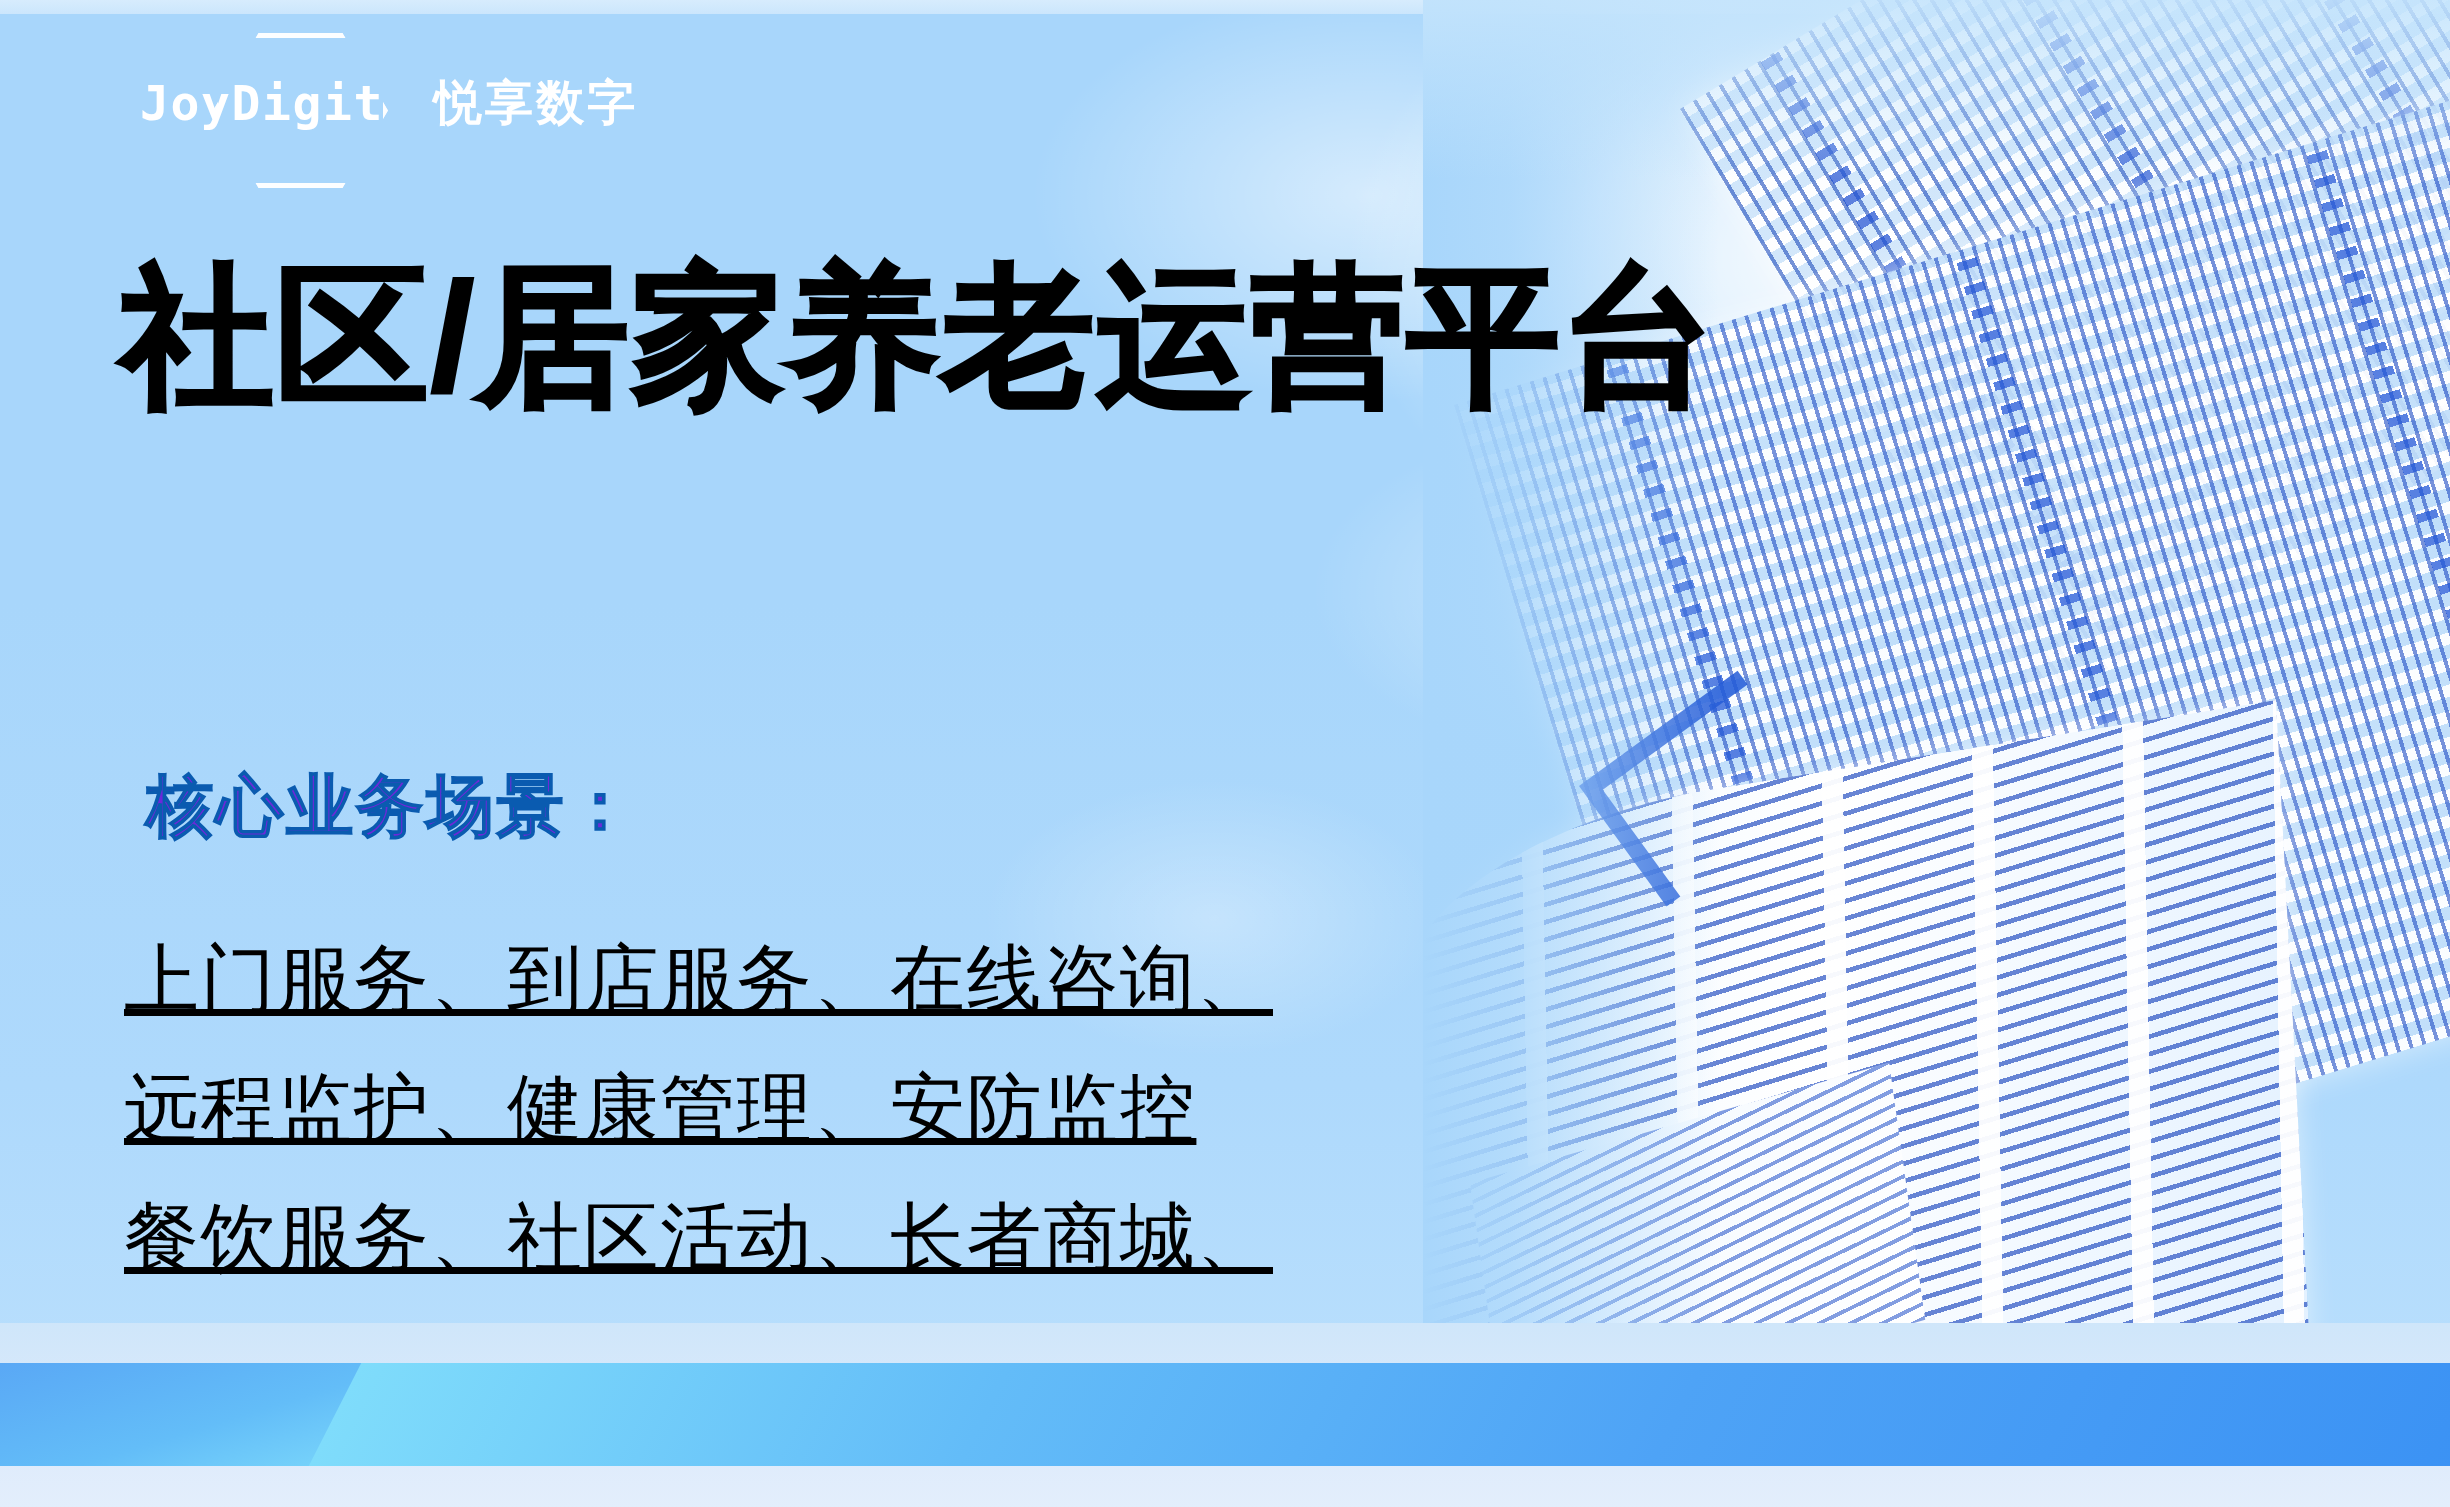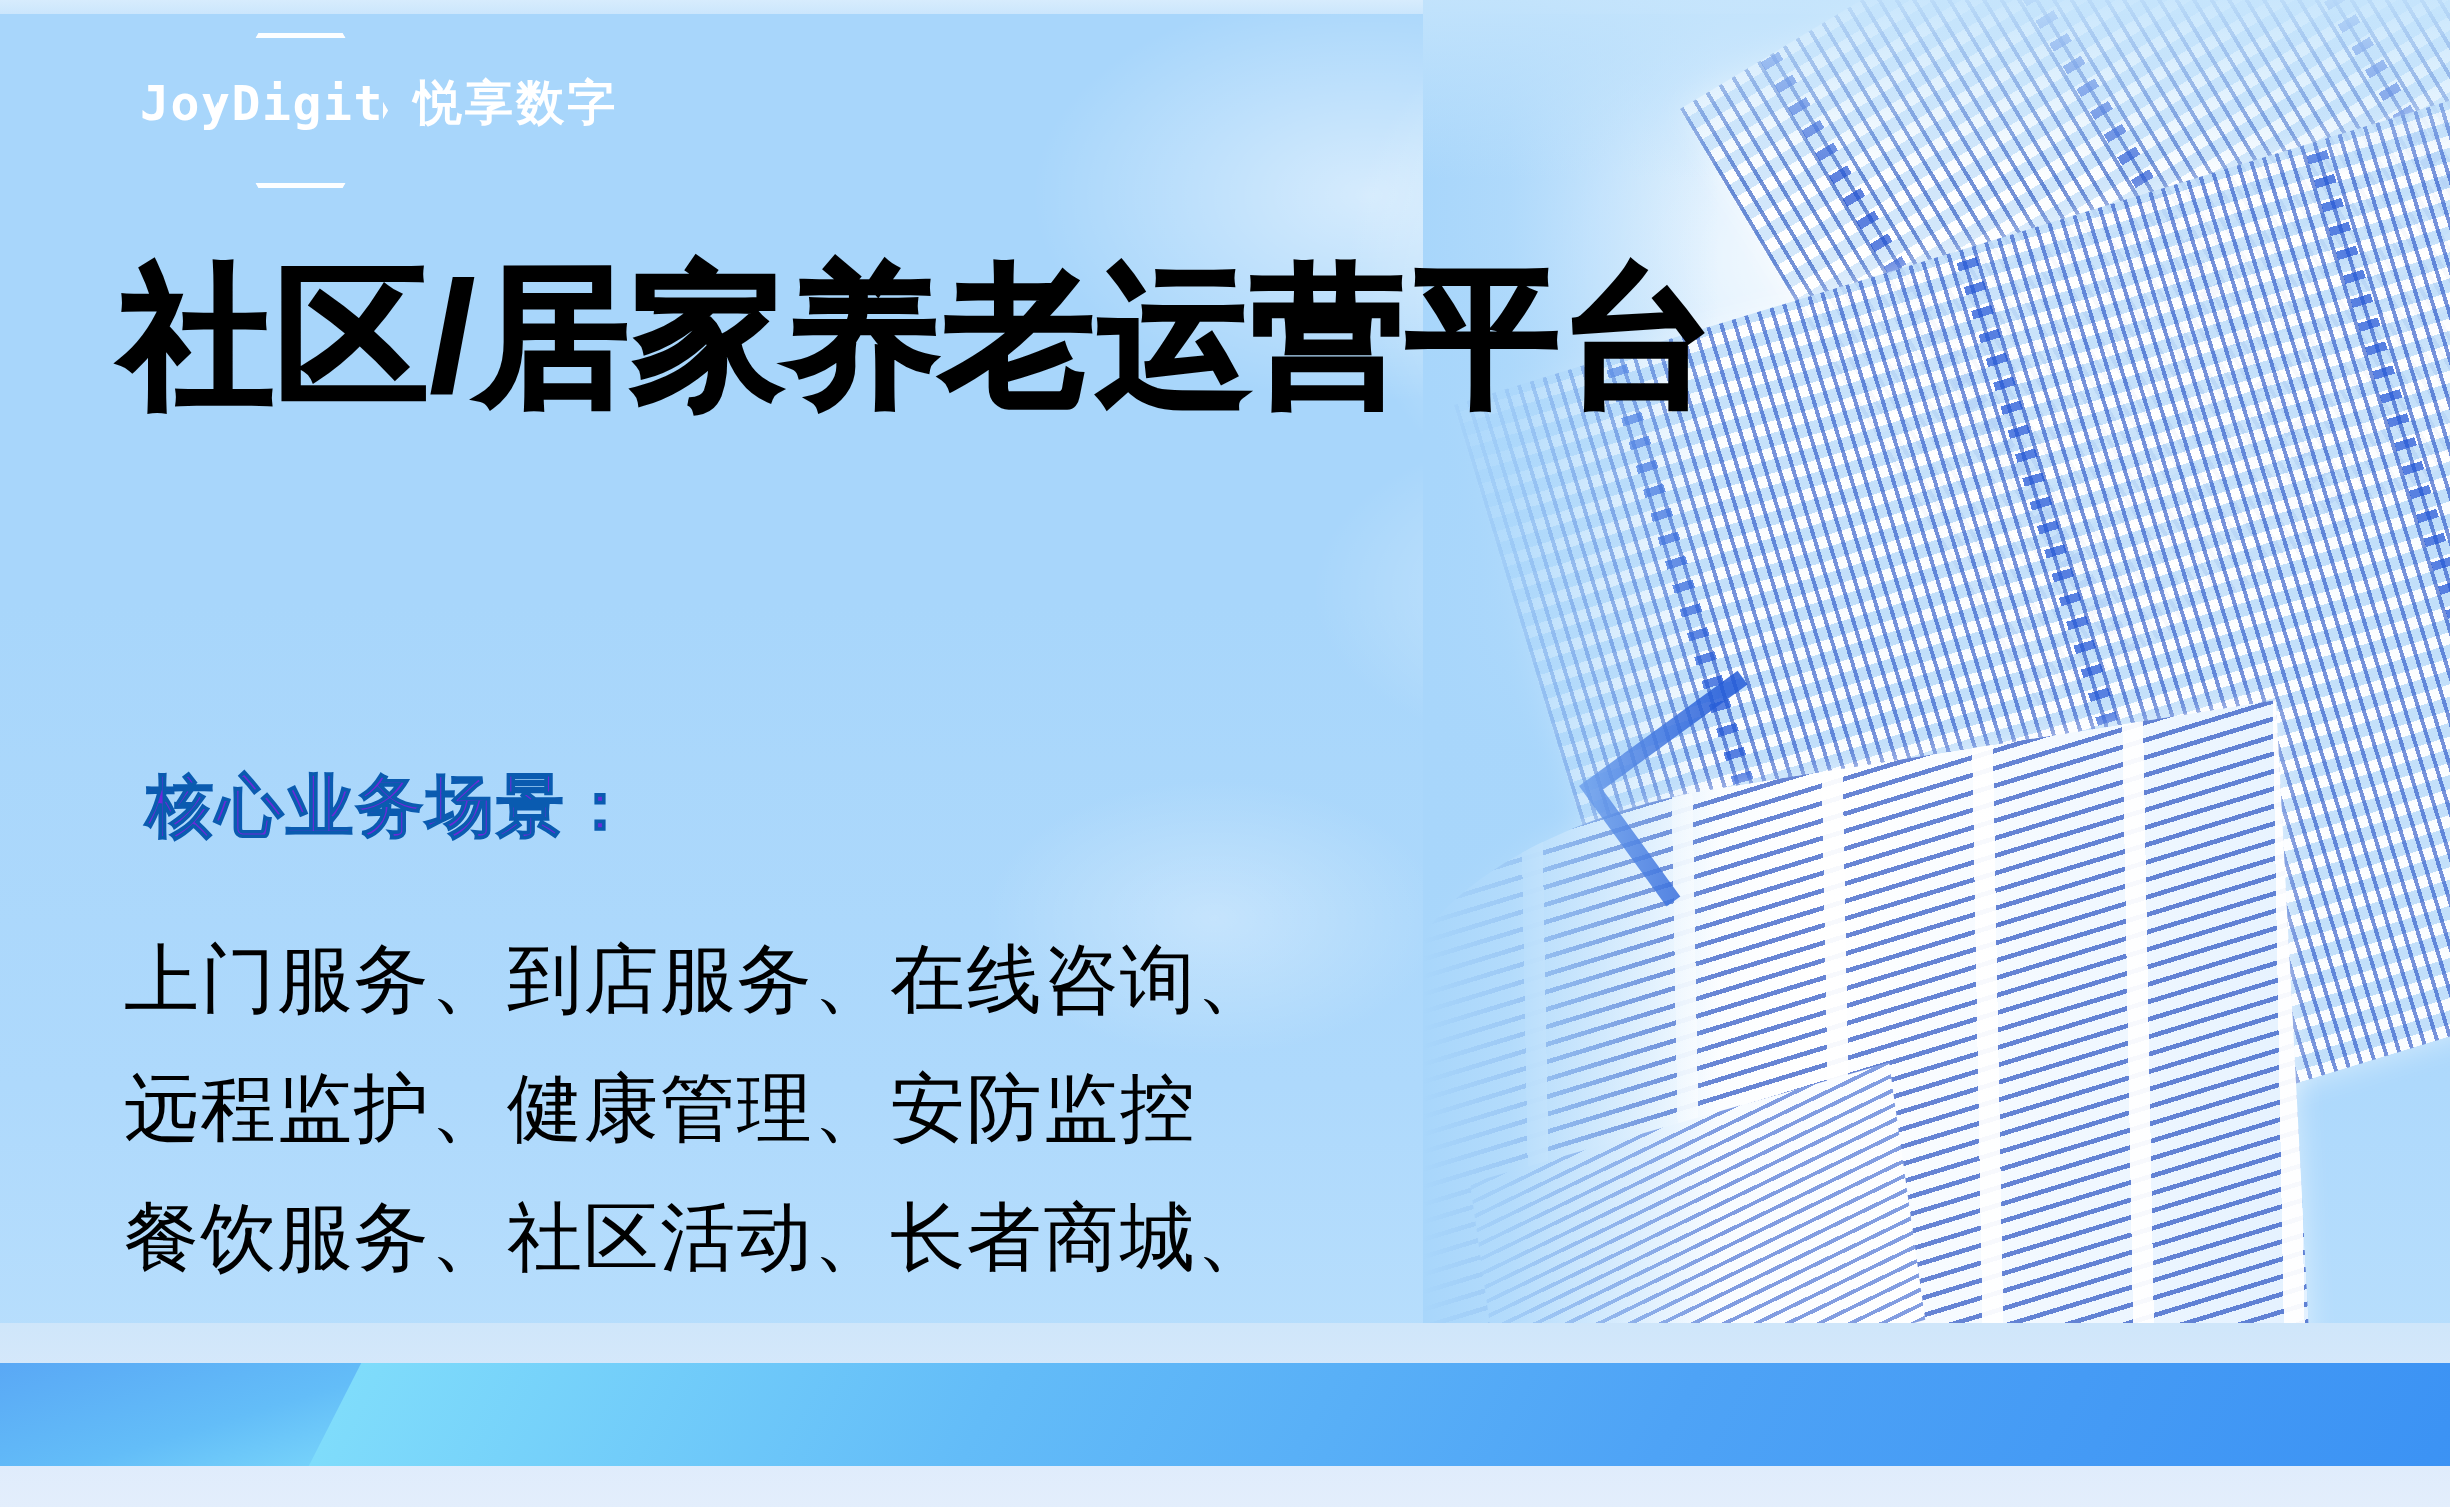--- a/index.html
+++ b/index.html
@@ -130,21 +130,21 @@
   }
   .bldg-fade-top{
     position:absolute;left:0;top:0;width:1027px;height:1393px;
     background:linear-gradient(180deg, rgba(196,228,252,.9) 0px, rgba(196,228,252,0) 179px);
     pointer-events:none;
   }
 
   
   .logo{
     position:absolute;left:140px;top:67px;height:72px;
-    display:flex;align-items:center;
+    display:flex;align-items:center;gap:20px;
   }
   .logo-hex{
     position:absolute;left:73px;top:-34px;width:165px;height:145px;
     border:5.4px solid rgba(255,255,255,.80);
     clip-path:polygon(26% 0%, 74% 0%, 100% 50%, 74% 100%, 26% 100%, 0% 50%);
     background:transparent;
   }
   .logo-hex::after{
     content:"";position:absolute;inset:-5.4px;
     border:5.4px solid rgba(255,255,255,.82);
@@ -176,21 +176,21 @@
     color:#6d28d9;white-space:nowrap;
     -webkit-text-stroke:1.6px #0a5bb0;
   }
 
   
   .body-lines{
     position:absolute;left:124px;top:915px;
   }
   .body-line{
     font-weight:500;font-size:75px;line-height:1.72;letter-spacing:1.6px;
-    color:#000000;white-space:nowrap;
+    color:#000000;white-space:nowrap;text-decoration:underline;
   }
 
   
   .band{
     position:absolute;left:0;bottom:0;width:2450px;height:185px;
     background:linear-gradient(180deg,#cfe6fa 0%, #dceafb 55%, #e3eefc 100%);
     overflow:hidden;
   }
   .band-shape{position:absolute;}
   .band-p1{

